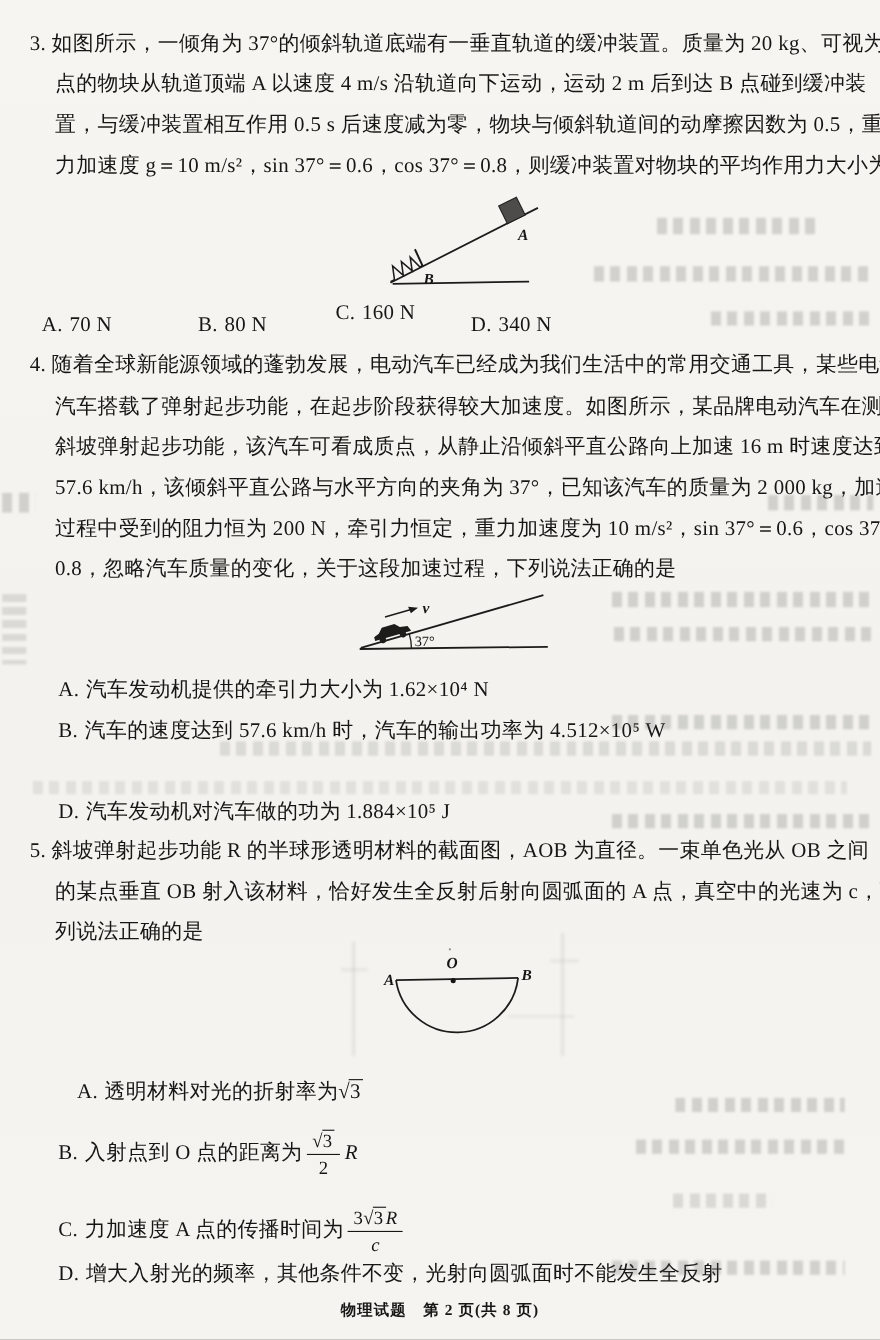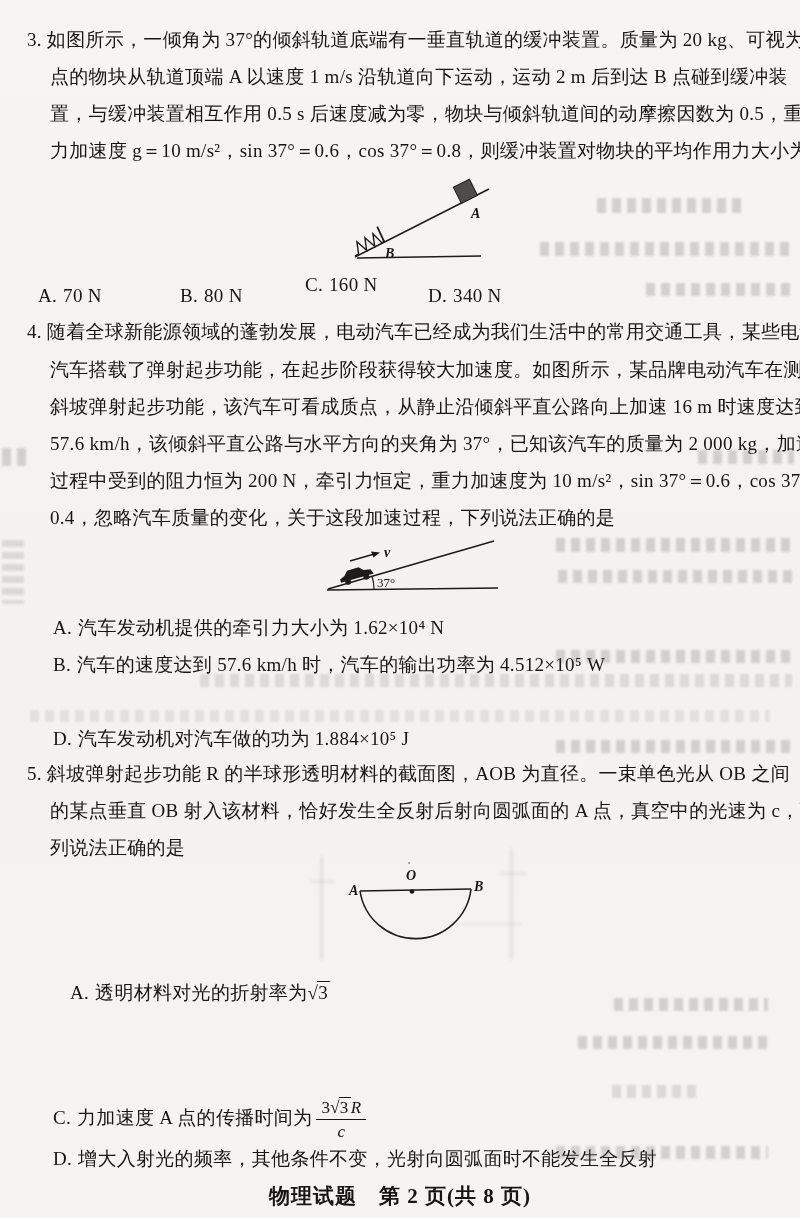--- a/index.html
+++ b/index.html
@@ -12,39 +12,39 @@
   .line{position:absolute;font-size:19px;line-height:24px;white-space:nowrap;letter-spacing:.3px;}
   .qnum{display:inline-block;margin-right:5px;}
   .opt{position:absolute;font-size:19px;line-height:24px;white-space:nowrap;letter-spacing:.3px;}
   .olabel{display:inline-block;margin-right:6px;}
   .it{font-style:italic;}
   .rad .rsign{margin-right:-1px;}
   .rad .rbody{border-top:1.5px solid #171614;padding:0 2px 0 1px;}
   .frac{display:inline-block;vertical-align:middle;text-align:center;margin:0 4px;font-size:17px;line-height:19px;}
   .frac .num{display:block;border-bottom:1.5px solid #171614;padding:0 5px 2px;}
   .frac .den{display:block;padding-top:2px;}
-  .footer{position:absolute;left:0;right:0;text-align:center;font-size:21px;font-weight:bold;letter-spacing:1px;}
+  .footer{position:absolute;left:0;right:0;text-align:center;font-size:14px;font-weight:bold;letter-spacing:1px;}
   svg{position:absolute;overflow:visible;}
   svg text{font-family:"Liberation Serif","DejaVu Serif",serif;}
   .figlab{font-style:italic;font-weight:bold;font-size:14px;fill:#171614;}
   .bleed{position:absolute;pointer-events:none;filter:blur(1.2px);opacity:.42;
     background:repeating-linear-gradient(90deg,rgba(95,95,95,.55) 0 9px,rgba(95,95,95,0) 9px 15px);}
   .bleedv{position:absolute;pointer-events:none;filter:blur(1.2px);opacity:.35;
     background:repeating-linear-gradient(180deg,rgba(100,100,100,.5) 0 7px,rgba(100,100,100,0) 7px 12px);}
   .streak{position:absolute;pointer-events:none;filter:blur(1.4px);background:rgba(120,120,120,.45);}
 </style>
 </head>
 <body>
 
 <div id="page">
 
   <div class="line" style="left:27px;top:28px">
     <span class="qnum">3.</span><span>如图所示，一倾角为 37°的倾斜轨道底端有一垂直轨道的缓冲装置。质量为 20 kg、可视为质</span>
   </div>
-  <div class="line" style="left:50px;top:65px">点的物块从轨道顶端 A 以速度 1 m/s 沿轨道向下运动，运动 2 m 后到达 B 点碰到缓冲装</div>
+  <div class="line" style="left:50px;top:65px">点的物块从轨道顶端 A 以速度 4 m/s 沿轨道向下运动，运动 2 m 后到达 B 点碰到缓冲装</div>
   <div class="line" style="left:50px;top:102px">置，与缓冲装置相互作用 0.5 s 后速度减为零，物块与倾斜轨道间的动摩擦因数为 0.5，重</div>
   <div class="line" style="left:50px;top:139px">力加速度 g＝10 m/s²，sin 37°＝0.6，cos 37°＝0.8，则缓冲装置对物块的平均作用力大小为</div>
 
   <svg style="left:335px;top:172px" width="230" height="105" viewBox="0 0 230 105">
     <line x1="22" y1="86" x2="146" y2="84" stroke="#1c1b19" stroke-width="1.6"></line>
     <line x1="20" y1="85" x2="154" y2="17" stroke="#1c1b19" stroke-width="1.6"></line>
     <polyline points="20,84 23.6,82.2 21.9,69.8 31.6,78.2 29.9,65.8 39.7,74.3 37.9,61.8 46.8,70.7 49.5,69.4" fill="none" stroke="#1c1b19" stroke-width="1.4"></polyline>
     <line x1="49.5" y1="70.4" x2="42.2" y2="54.6" stroke="#1c1b19" stroke-width="1.8"></line>
     <rect x="121.4" y="10.3" width="18" height="18" transform="rotate(-26.4 130.4 19.3)" fill="#4d4c4a" stroke="#22211f" stroke-width="1"></rect>
     <text x="136" y="46" class="figlab">A</text>
@@ -56,21 +56,21 @@
   <div class="opt" style="left:305px;top:273px"><span class="olabel">C.</span><span>160 N</span></div>
   <div class="opt" style="left:428px;top:284px"><span class="olabel">D.</span><span>340 N</span></div>
 
   <div class="line" style="left:27px;top:320px">
     <span class="qnum">4.</span><span>随着全球新能源领域的蓬勃发展，电动汽车已经成为我们生活中的常用交通工具，某些电动</span>
   </div>
   <div class="line" style="left:50px;top:358px">汽车搭载了弹射起步功能，在起步阶段获得较大加速度。如图所示，某品牌电动汽车在测试</div>
   <div class="line" style="left:50px;top:395px">斜坡弹射起步功能，该汽车可看成质点，从静止沿倾斜平直公路向上加速 16 m 时速度达到</div>
   <div class="line" style="left:50px;top:432px">57.6 km/h，该倾斜平直公路与水平方向的夹角为 37°，已知该汽车的质量为 2 000 kg，加速</div>
   <div class="line" style="left:50px;top:469px">过程中受到的阻力恒为 200 N，牵引力恒定，重力加速度为 10 m/s²，sin 37°＝0.6，cos 37°＝</div>
-  <div class="line" style="left:50px;top:506px">0.4，忽略汽车质量的变化，关于这段加速过程，下列说法正确的是</div>
+  <div class="line" style="left:50px;top:506px">0.8，忽略汽车质量的变化，关于这段加速过程，下列说法正确的是</div>
 
   <svg style="left:310px;top:532px" width="260" height="72" viewBox="0 0 260 72">
     <line x1="17" y1="58" x2="188" y2="56" stroke="#1c1b19" stroke-width="1.6"></line>
     <line x1="18" y1="57" x2="184" y2="9" stroke="#1c1b19" stroke-width="1.6"></line>
     <path d="M 64,57 A 46 46 0 0 0 62,44" fill="none" stroke="#1c1b19" stroke-width="1.2"></path>
     <text x="67" y="55" font-size="13" fill="#171614">37°</text>
     <g transform="translate(48,48) rotate(-16)">
       <path d="M -17,-2 L 17,-2 L 15,-7 L 8,-8 L 4,-12 L -8,-12 L -12,-7.5 L -17,-5.5 Z" fill="#1d1c1a"></path>
       <circle cx="-10" cy="-1" r="3" fill="#1d1c1a"></circle>
       <circle cx="9" cy="-1" r="3" fill="#1d1c1a"></circle>
@@ -97,20 +97,23 @@
     <circle cx="73" cy="13" r="1" fill="#4b4a48" opacity="0.6"></circle>
     <text x="13" y="45" class="figlab">A</text>
     <text x="70" y="30" class="figlab">O</text>
     <text x="138" y="41" class="figlab">B</text>
   </svg>
 
   <div class="opt" style="left:70px;top:981px">
     <span class="olabel">A.</span><span>透明材料对光的折射率为</span><span class="rad"><span class="rsign">√</span><span class="rbody">3</span></span>
   </div>
 
+  <div class="opt" style="left:53px;top:1028px">
+    <span class="olabel">B.</span><span>入射点到 O 点的距离为</span><span class="frac"><span class="num"><span class="rad"><span class="rsign">√</span><span class="rbody">3</span></span></span><span class="den">2</span></span><span class="it">R</span>
+  </div>
 
   <div class="opt" style="left:53px;top:1098px">
     <span class="olabel">C.</span><span>力加速度 A 点的传播时间为</span><span class="frac"><span class="num"><span>3</span><span class="rad"><span class="rsign">√</span><span class="rbody">3</span></span><span class="it">R</span></span><span class="den it">c</span></span>
   </div>
 
   <div class="opt" style="left:53px;top:1147px">
     <span class="olabel">D.</span><span>增大入射光的频率，其他条件不变，光射向圆弧面时不能发生全反射</span>
   </div>
 
   <div class="footer" style="top:1182px">物理试题　第 2 页(共 8 页)</div>

